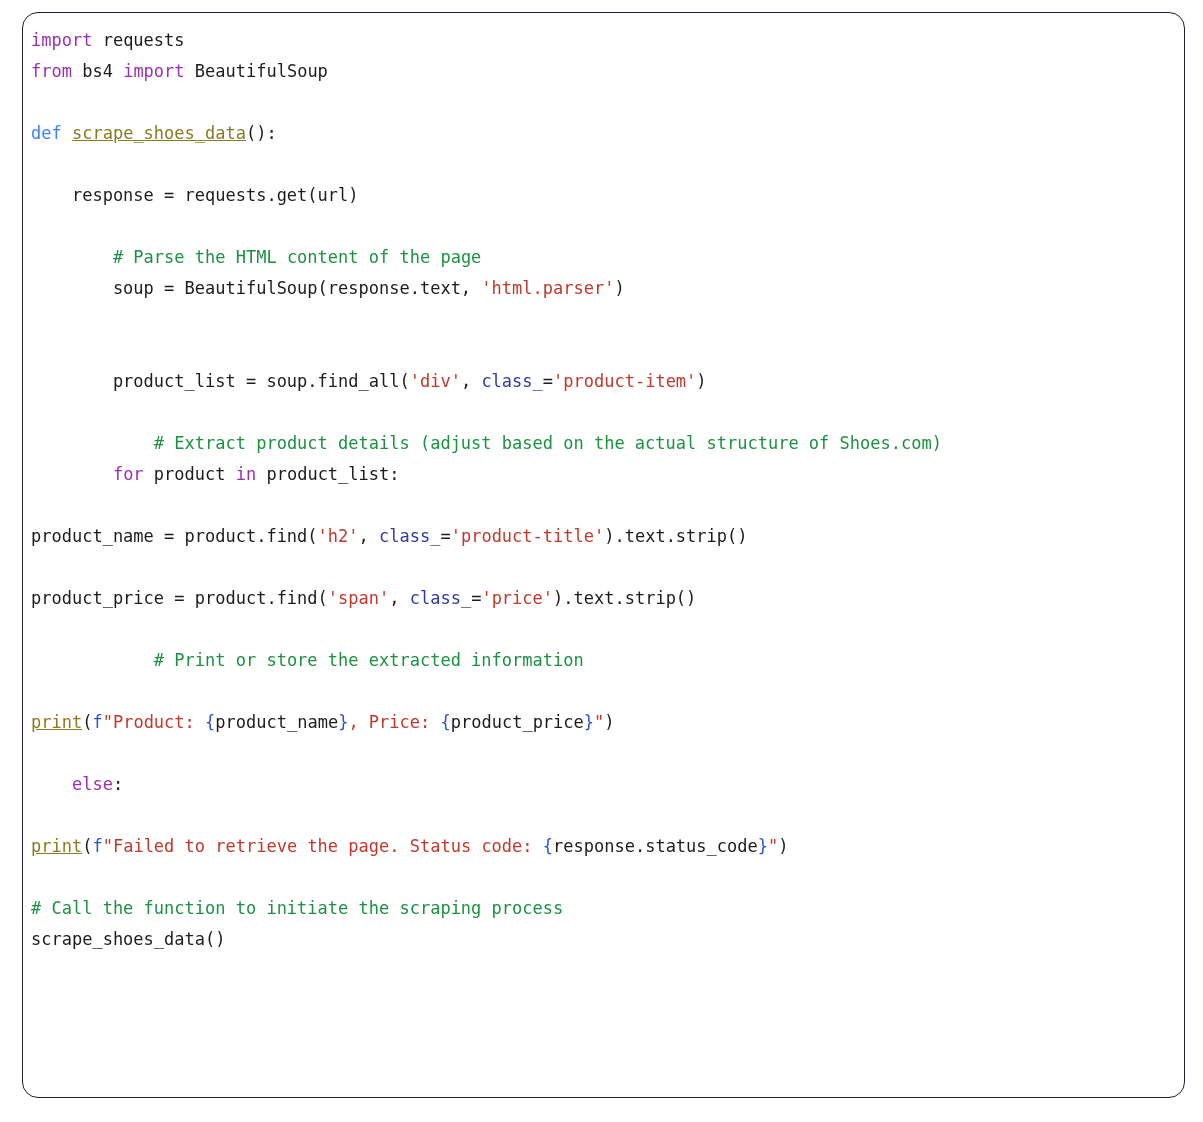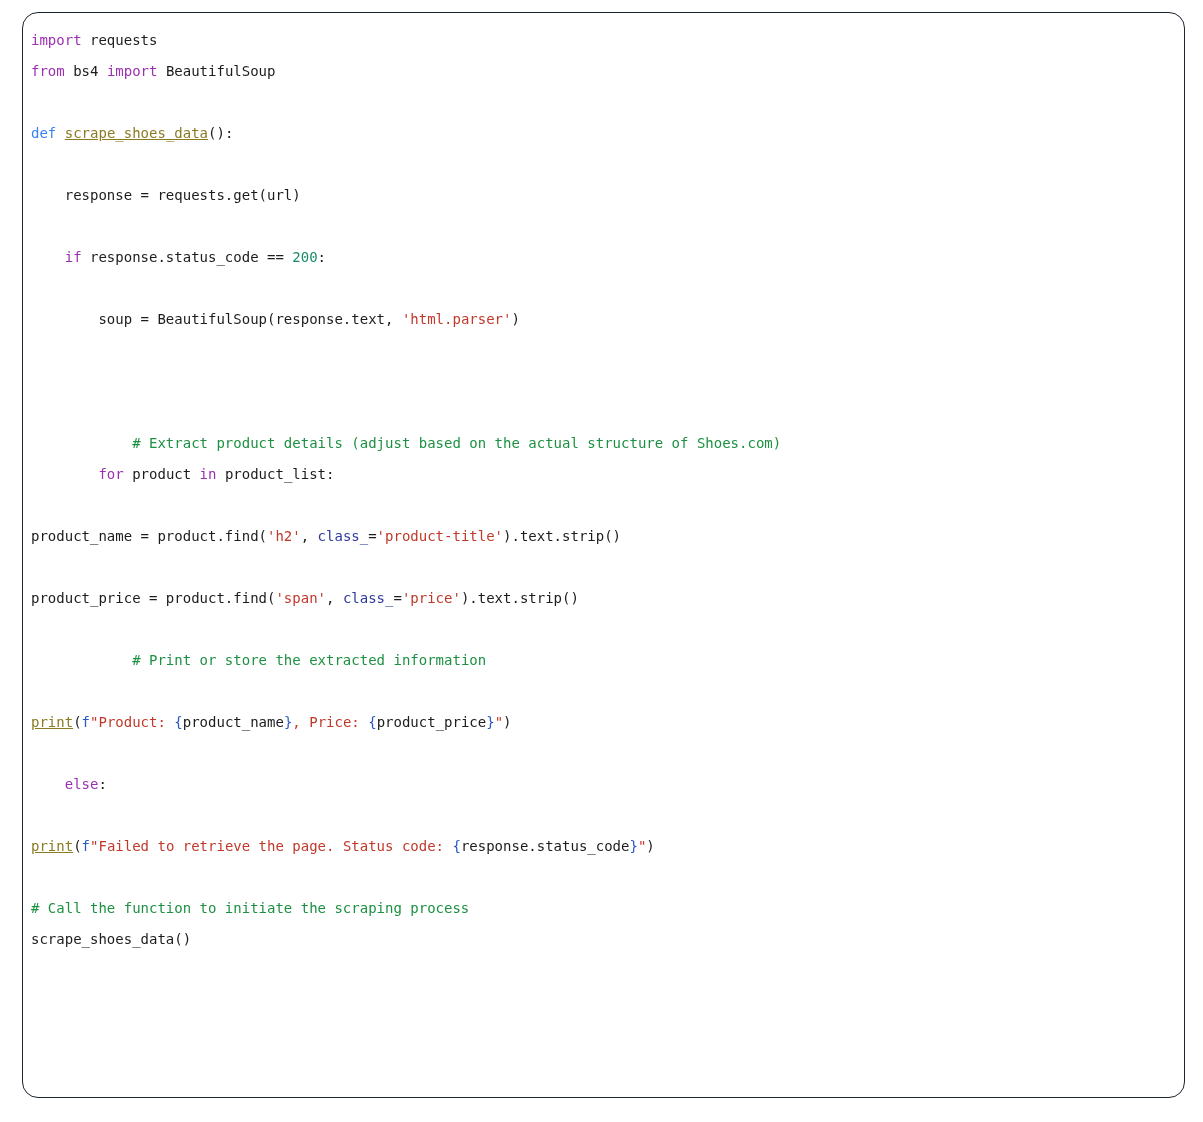--- a/index.html
+++ b/index.html
@@ -29,21 +29,21 @@
     position: absolute;
     left: 8px;
     top: 12px;
     right: 0;
     bottom: 0;
     padding: 0;
   }
   .code-line {
     height: 31px;
     line-height: 31px;
-    font-size: 14px;
+    font-size: 17px;
     white-space: pre;
     color: #1c1c1c;
     letter-spacing: 0px;
   }
   .code-line.blank {
     color: transparent;
   }
   
   .tok-kw       { color: #9b30b0; }          
   .tok-def      { color: #3b82f6; }          
@@ -61,25 +61,25 @@
 
 <div id="code-card">
   <div id="code-body">
       <div class="code-line"><span class="tok-kw">import</span><span class="tok-plain"> requests</span></div>
       <div class="code-line"><span class="tok-kw">from</span><span class="tok-plain"> bs4 </span><span class="tok-kw">import</span><span class="tok-plain"> BeautifulSoup</span></div>
       <div class="code-line blank">&nbsp;</div>
       <div class="code-line"><span class="tok-def">def</span><span class="tok-plain"> </span><span class="tok-fn">scrape_shoes_data</span><span class="tok-plain">():</span></div>
       <div class="code-line blank">&nbsp;</div>
       <div class="code-line"><span class="tok-plain">    response = requests.get(url)</span></div>
       <div class="code-line blank">&nbsp;</div>
-      <div class="code-line"><span class="tok-plain">    </span><span class="tok-kw">if</span><span class="tok-plain"> response.status_code == </span><span class="tok-num">200</span><span class="tok-plain">:</span></div>
-      <div class="code-line"><span class="tok-plain">        </span></div>
+      <div class="code-line"><span class="tok-plain">        </span><span class="tok-cmt"># Parse the HTML content of the page</span></div>
       <div class="code-line"><span class="tok-plain">        soup = BeautifulSoup(response.text, </span><span class="tok-str">'html.parser'</span><span class="tok-plain">)</span></div>
       <div class="code-line blank">&nbsp;</div>
       <div class="code-line"><span class="tok-plain">        </span></div>
+      <div class="code-line"><span class="tok-plain">        product_list = soup.find_all(</span><span class="tok-str">'div'</span><span class="tok-plain">, </span><span class="tok-kwarg">class_</span><span class="tok-plain">=</span><span class="tok-str">'product-item'</span><span class="tok-plain">)</span></div>
       <div class="code-line blank">&nbsp;</div>
       <div class="code-line"><span class="tok-plain">            </span><span class="tok-cmt"># Extract product details (adjust based on the actual structure of Shoes.com)</span></div>
       <div class="code-line"><span class="tok-plain">        </span><span class="tok-kw">for</span><span class="tok-plain"> product </span><span class="tok-kw">in</span><span class="tok-plain"> product_list:</span></div>
       <div class="code-line blank">&nbsp;</div>
       <div class="code-line"><span class="tok-plain">product_name = product.find(</span><span class="tok-str">'h2'</span><span class="tok-plain">, </span><span class="tok-kwarg">class_</span><span class="tok-plain">=</span><span class="tok-str">'product-title'</span><span class="tok-plain">).text.strip()</span></div>
       <div class="code-line blank">&nbsp;</div>
       <div class="code-line"><span class="tok-plain">product_price = product.find(</span><span class="tok-str">'span'</span><span class="tok-plain">, </span><span class="tok-kwarg">class_</span><span class="tok-plain">=</span><span class="tok-str">'price'</span><span class="tok-plain">).text.strip()</span></div>
       <div class="code-line blank">&nbsp;</div>
       <div class="code-line"><span class="tok-plain">            </span><span class="tok-cmt"># Print or store the extracted information</span></div>
       <div class="code-line blank">&nbsp;</div>

